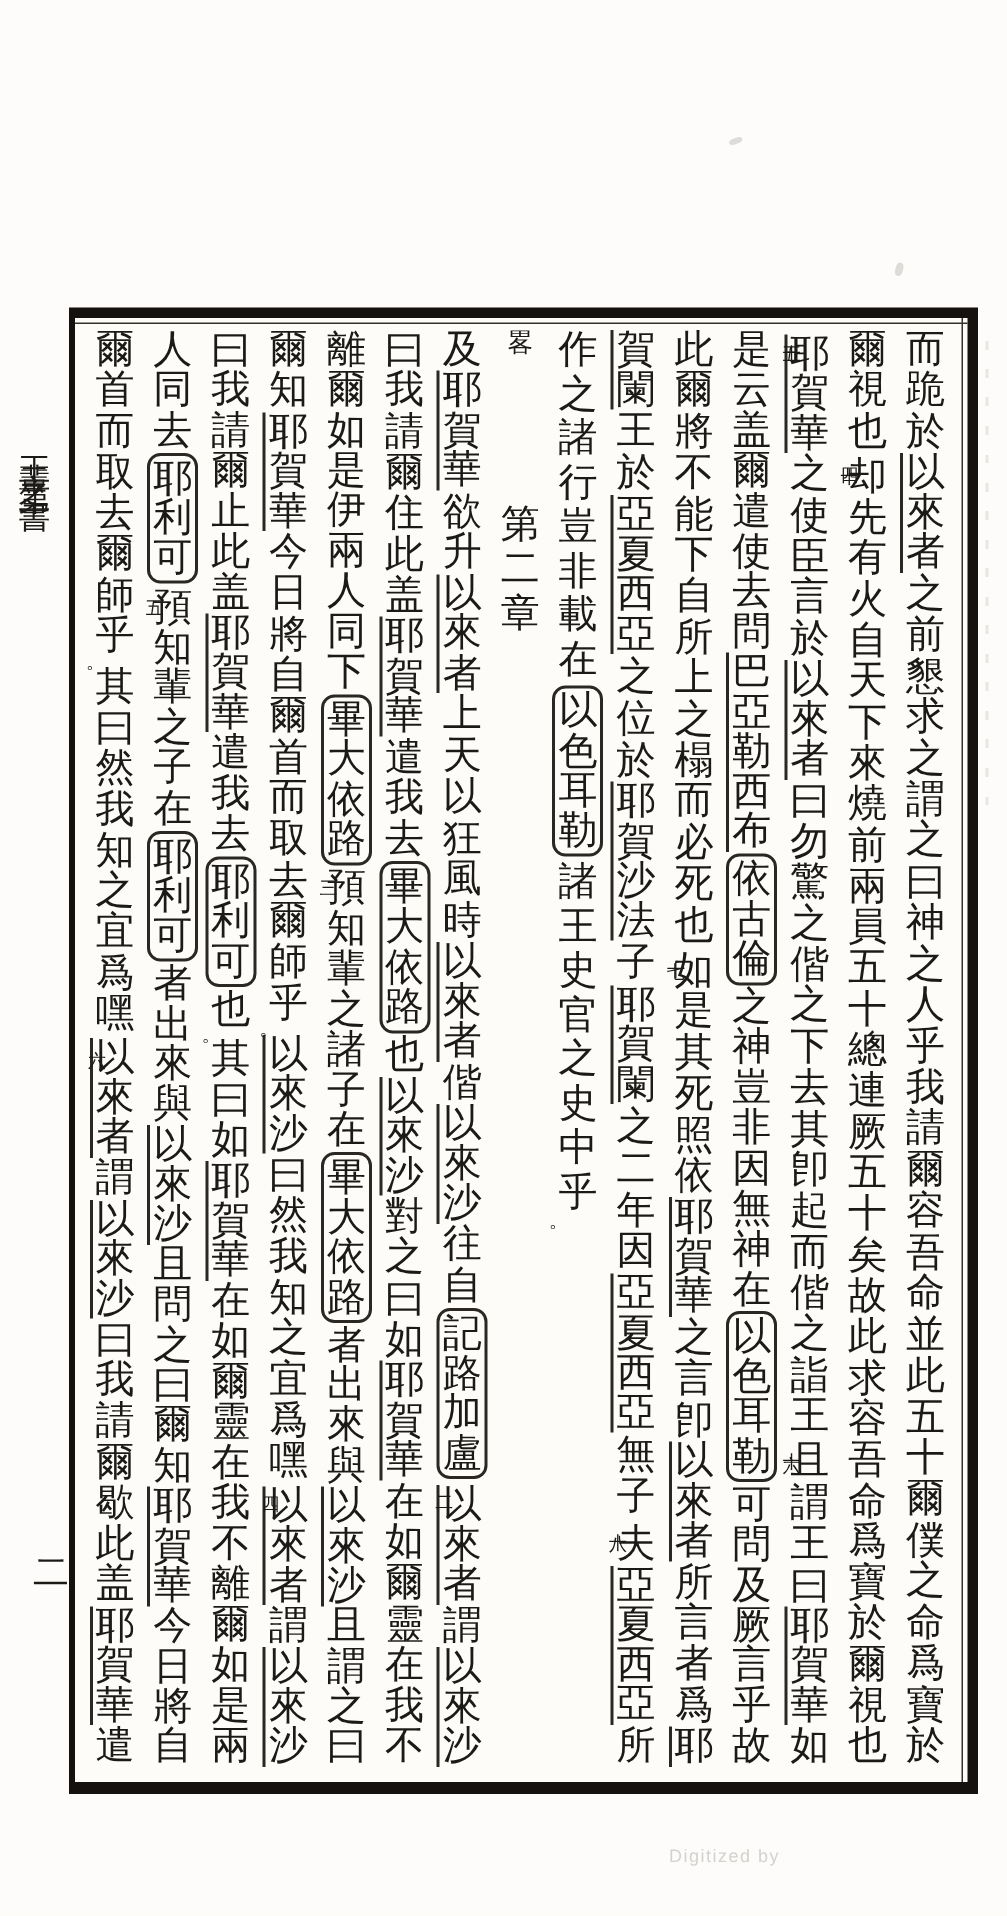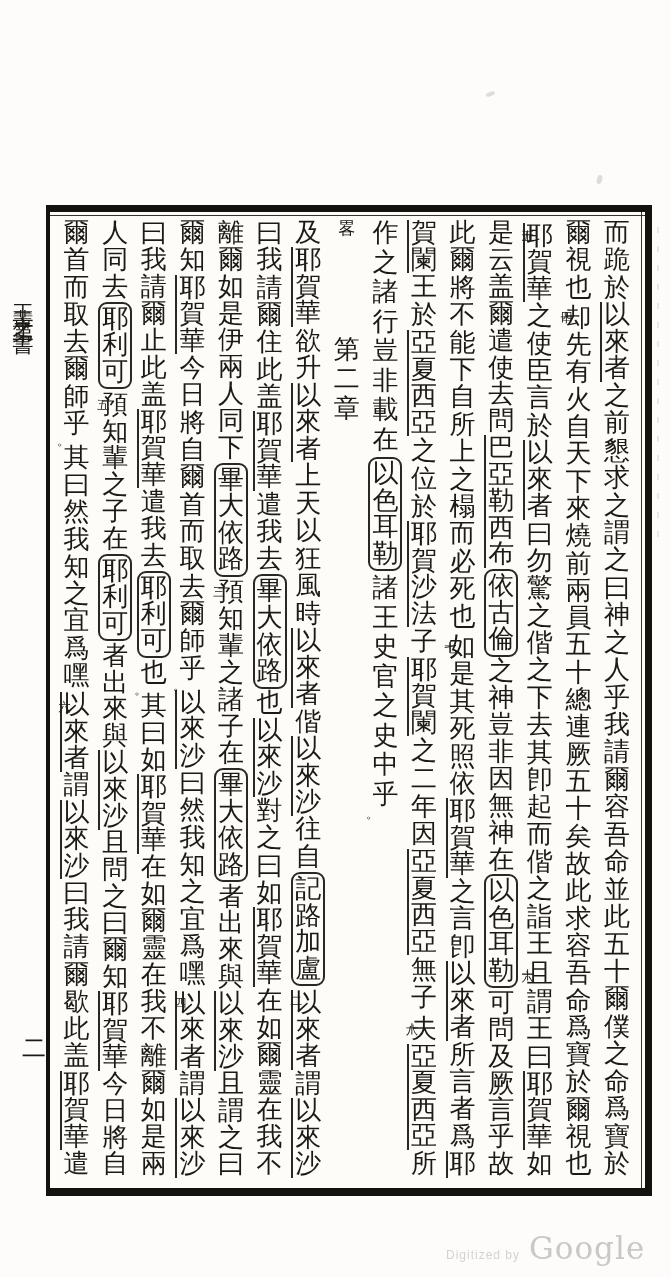--- a/index.html
+++ b/index.html
@@ -677,18 +677,17 @@
         <span class="ch">遣</span>
       </div>
     </div>
 </div>
 
 <div class="margin-title">王輩之第二書</div>
 <div class="folio">二</div>
 
 <div class="watermark">
   <span class="wm-prefix">Digitized by</span>
-  <span class="wm-logo">Google</span>
 </div>
 
 <div class="pm pm1"></div>
 <div class="pm pm2"></div>
 <div class="bleed"></div>
 
 </body></html>

